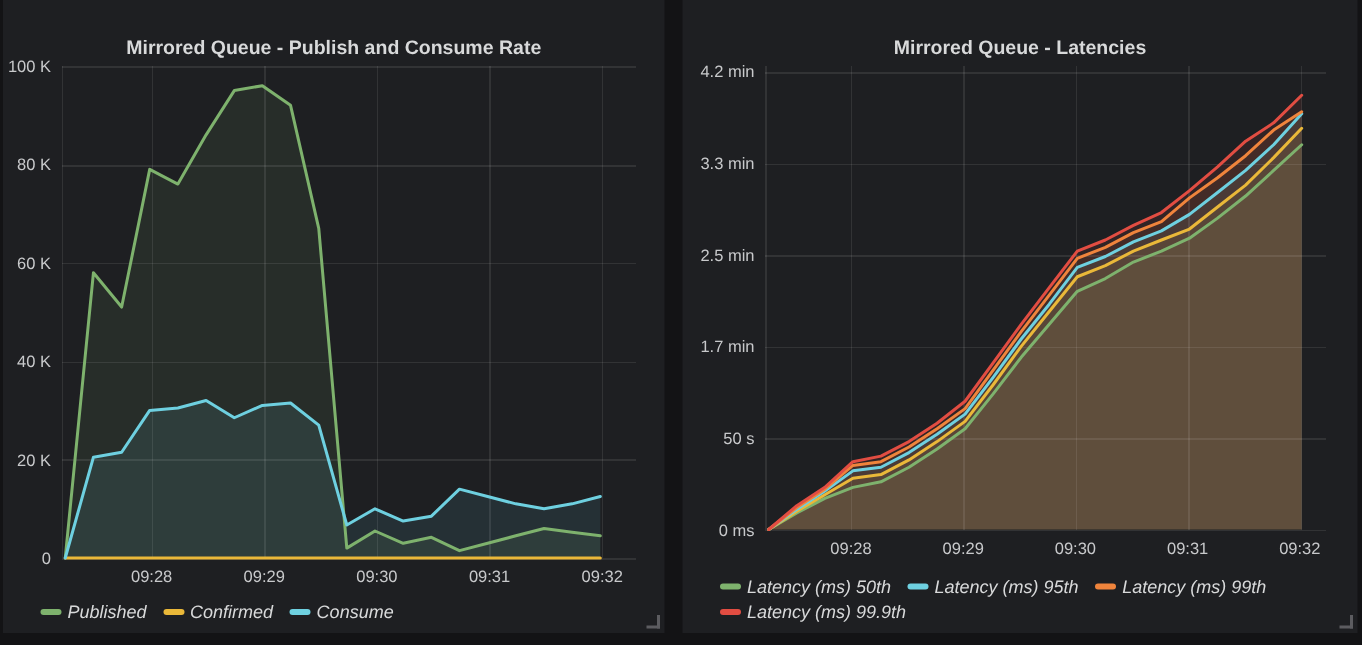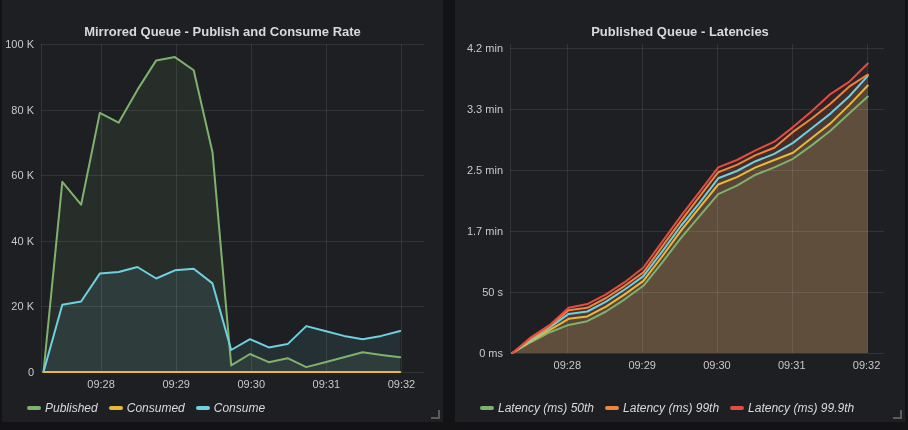--- a/index.html
+++ b/index.html
@@ -75,32 +75,32 @@
       <text x="324.37254901960785" y="388" text-anchor="middle" fill="#c8c9cb">09:31</text>
       <text x="399.4705882352941" y="388" text-anchor="middle" fill="#c8c9cb">09:32</text>
     </svg>
   <div class="legend" id="legend-0">
       <span class="legend-item">
         <i class="legend-dash" style="background: rgb(126, 178, 109);"></i>
         <span>Published</span>
       </span>
       <span class="legend-item">
         <i class="legend-dash" style="background: rgb(234, 184, 57);"></i>
-        <span>Consumed</span>
+        <span>Confirmed</span>
       </span>
       <span class="legend-item">
         <i class="legend-dash" style="background: rgb(110, 208, 224);"></i>
         <span>Consume</span>
       </span>
     </div>
   <div class="resize-handle"></div>
 </div>
 
 <div class="panel panel-1">
-  <h2 class="panel-title">Published Queue - Latencies</h2>
+  <h2 class="panel-title">Mirrored Queue - Latencies</h2>
   <svg class="chart-canvas" id="chart-1" width="450" height="422" viewBox="0 0 450 422">
       <polygon points="57.5,353 57.5,353.0 76.2,342.0 94.9,332.2 113.6,324.9 132.3,321.2 151.0,311.5 169.7,299.3 188.4,285.8 207.1,262.6 225.8,238.2 244.5,216.2 263.2,194.2 281.9,185.7 300.6,174.7 319.3,167.4 338.0,158.8 356.7,145.4 375.4,130.7 394.1,113.6 412.8,96.5 412.8,353" fill="#7EB26D" fill-opacity="0.1" stroke="none"></polygon>
       <polygon points="57.5,353 57.5,353.0 76.2,340.8 94.9,329.8 113.6,318.8 132.3,316.4 151.0,306.6 169.7,294.4 188.4,280.9 207.1,256.5 225.8,230.9 244.5,207.7 263.2,184.5 281.9,177.1 300.6,167.4 319.3,160.0 338.0,152.7 356.7,138.0 375.4,123.4 394.1,105.1 412.8,85.5 412.8,353" fill="#EAB839" fill-opacity="0.1" stroke="none"></polygon>
       <polygon points="57.5,353 57.5,353.0 76.2,339.6 94.9,327.4 113.6,313.9 132.3,311.5 151.0,301.7 169.7,289.5 188.4,276.1 207.1,251.6 225.8,226.0 244.5,202.8 263.2,178.3 281.9,171.0 300.6,161.2 319.3,153.9 338.0,142.9 356.7,128.3 375.4,113.6 394.1,96.5 412.8,75.8 412.8,353" fill="#6ED0E0" fill-opacity="0.1" stroke="none"></polygon>
       <polygon points="57.5,353 57.5,353.0 76.2,338.3 94.9,326.1 113.6,310.3 132.3,307.8 151.0,298.0 169.7,285.8 188.4,272.4 207.1,246.7 225.8,221.1 244.5,196.7 263.2,172.2 281.9,164.9 300.6,155.1 319.3,147.8 338.0,131.9 356.7,118.5 375.4,103.8 394.1,86.7 412.8,74.5 412.8,353" fill="#EF843C" fill-opacity="0.1" stroke="none"></polygon>
       <polygon points="57.5,353 57.5,353.0 76.2,337.1 94.9,324.9 113.6,307.8 132.3,304.1 151.0,294.4 169.7,282.2 188.4,267.5 207.1,241.9 225.8,216.2 244.5,191.8 263.2,167.4 281.9,160.0 300.6,150.3 319.3,141.7 338.0,127.1 356.7,111.2 375.4,94.1 394.1,81.9 412.8,63.5 412.8,353" fill="#E24D42" fill-opacity="0.1" stroke="none"></polygon>
       <line x1="55" x2="429" y1="353.5" y2="353.5" stroke="rgba(255,255,255,0.09)" shape-rendering="crispEdges"></line>
       <line x1="55" x2="429" y1="292.5" y2="292.5" stroke="rgba(255,255,255,0.09)" shape-rendering="crispEdges"></line>
       <line x1="55" x2="429" y1="231.5" y2="231.5" stroke="rgba(255,255,255,0.09)" shape-rendering="crispEdges"></line>
       <line x1="55" x2="429" y1="170.5" y2="170.5" stroke="rgba(255,255,255,0.09)" shape-rendering="crispEdges"></line>
@@ -128,20 +128,24 @@
       <text x="261.94666666666666" y="369" text-anchor="middle" fill="#c8c9cb">09:30</text>
       <text x="336.74666666666667" y="369" text-anchor="middle" fill="#c8c9cb">09:31</text>
       <text x="411.5466666666667" y="369" text-anchor="middle" fill="#c8c9cb">09:32</text>
     </svg>
   <div class="legend" id="legend-1">
       <span class="legend-item">
         <i class="legend-dash" style="background: rgb(126, 178, 109);"></i>
         <span>Latency (ms) 50th</span>
       </span>
       <span class="legend-item">
+        <i class="legend-dash" style="background: rgb(110, 208, 224);"></i>
+        <span>Latency (ms) 95th</span>
+      </span>
+      <span class="legend-item">
         <i class="legend-dash" style="background: rgb(239, 132, 60);"></i>
         <span>Latency (ms) 99th</span>
       </span>
       <span class="legend-item">
         <i class="legend-dash" style="background: rgb(226, 77, 66);"></i>
         <span>Latency (ms) 99.9th</span>
       </span>
     </div>
   <div class="resize-handle"></div>
 </div>

